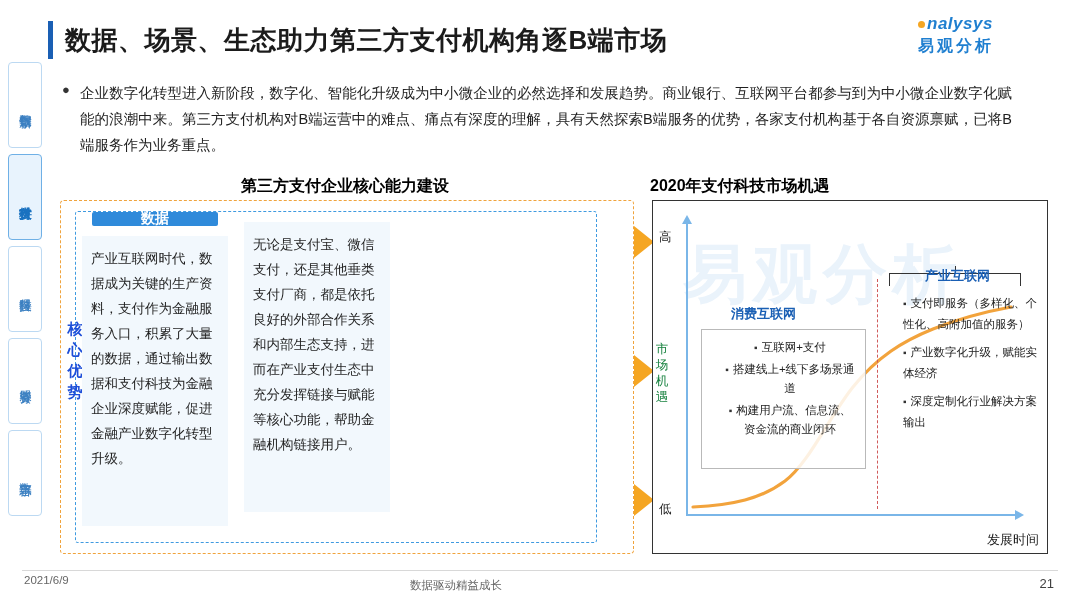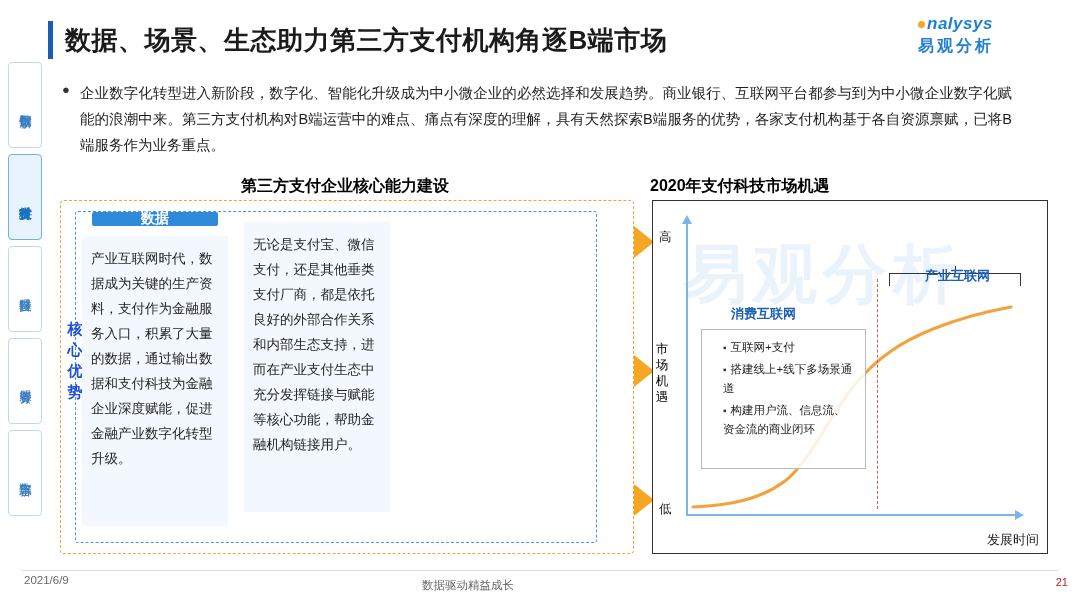--- a/index.html
+++ b/index.html
@@ -125,32 +125,32 @@
   }
   .axis-x:after{
     content:"";position:absolute;right:-8px;top:-4px;
     border-top:5px solid transparent;border-bottom:5px solid transparent;
     border-left:9px solid #7ab6e8;
   }
   .lab-high{position:absolute;left:6px;top:28px;font-size:12.5px;color:#222;}
   .lab-low{position:absolute;left:6px;top:300px;font-size:12.5px;color:#222;}
   .lab-ymain{
     position:absolute;left:2px;top:140px;width:14px;font-size:12.5px;
-    line-height:16px;color:#000000;text-align:center;
+    line-height:16px;color:#15803d;text-align:center;
   }
   .lab-x{position:absolute;right:8px;bottom:4px;font-size:13px;color:#222;}
   .curve{position:absolute;left:0;top:0;}
   .divider{
     position:absolute;left:224px;top:78px;width:0;height:230px;
     border-left:1.5px dashed #d05a5a;
   }
   .box-consumer{
     position:absolute;left:48px;top:128px;width:165px;height:140px;
     border:1px solid #b9b9b9;background:rgba(255,255,255,0.85);
-    font-size:11.5px;line-height:19px;color:#222;padding:8px 8px 0 8px;box-sizing:border-box;
+    font-size:11.5px;line-height:19px;color:#222;padding:8px 8px 0 8px;box-sizing:border-box;text-align:center;
   }
   .box-consumer li{margin:0 0 3px 0;}
   .box-consumer ul{margin:0;padding-left:13px;list-style:none;}
   .box-consumer ul li:before{content:"▪";color:#333;margin-right:4px;font-size:10px;}
   .lab-consumer{
     position:absolute;left:78px;top:104px;font-size:13px;font-weight:bold;color:#1a5fb4;
   }
   .lab-industry{
     position:absolute;left:272px;top:50px;font-size:13px;font-weight:bold;color:#1a5fb4;margin-top:16px;
   }
@@ -166,22 +166,22 @@
     font-size:11.5px;line-height:20px;color:#222;
   }
   .ind-list ul{margin:0;padding-left:12px;list-style:none;}
   .ind-list li{margin-bottom:8px;}
   .ind-list li:before{content:"▪";color:#333;margin-right:4px;font-size:10px;}
   
   .footer-rule{
     position:absolute;left:22px;top:570px;width:1036px;height:1px;background:#d8d8d8;
   }
   .footer-left{position:absolute;left:24px;top:574px;font-size:11.5px;color:#666;}
-  .footer-center{position:absolute;left:0;top:578px;width:912px;text-align:center;font-size:11.5px;color:#666;padding-left:12px;}
-  .footer-right{position:absolute;right:12px;top:576px;font-size:11px;color:#b91c1c;}
+  .footer-center{position:absolute;left:0;top:578px;width:912px;text-align:center;font-size:11.5px;color:#666;}
+  .footer-right{position:absolute;right:26px;top:576px;font-size:13px;color:#404040;}
 </style>
 </head>
 <body>
 
 <div class="title-bar">
   <div class="title-accent"></div>
   <div class="title-text">数据、场景、生态助力第三方支付机构角逐B端市场</div>
 </div>
 
 <div class="logo">
@@ -248,18 +248,25 @@
   <div class="box-consumer">
     <ul>
       <li>互联网+支付</li>
       <li>搭建线上+线下多场景通道</li>
       <li>构建用户流、信息流、资金流的商业闭环</li>
     </ul>
   </div>
 
   <div class="brace"></div>
   <div class="lab-industry">产业互联网</div>
+  <div class="ind-list">
+    <ul>
+      <li>支付即服务（多样化、个性化、高附加值的服务）</li>
+      <li>产业数字化升级，赋能实体经济</li>
+      <li>深度定制化行业解决方案输出</li>
+    </ul>
+  </div>
 </div>
 
 <div class="footer-rule"></div>
 <div class="footer-left">2021/6/9</div>
 <div class="footer-center">数据驱动精益成长</div>
 <div class="footer-right">21</div>
 
 </body></html>

